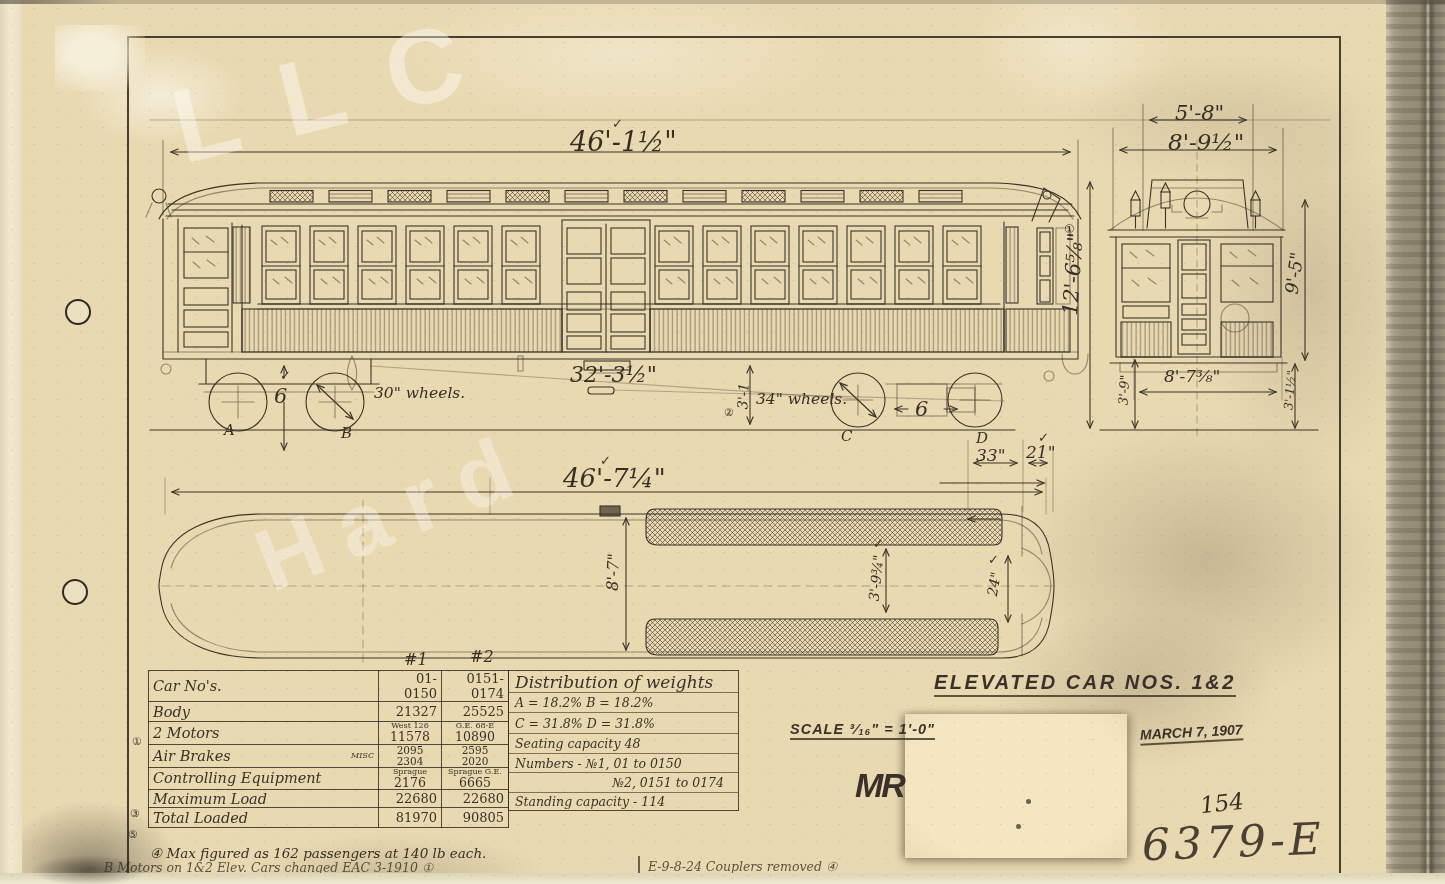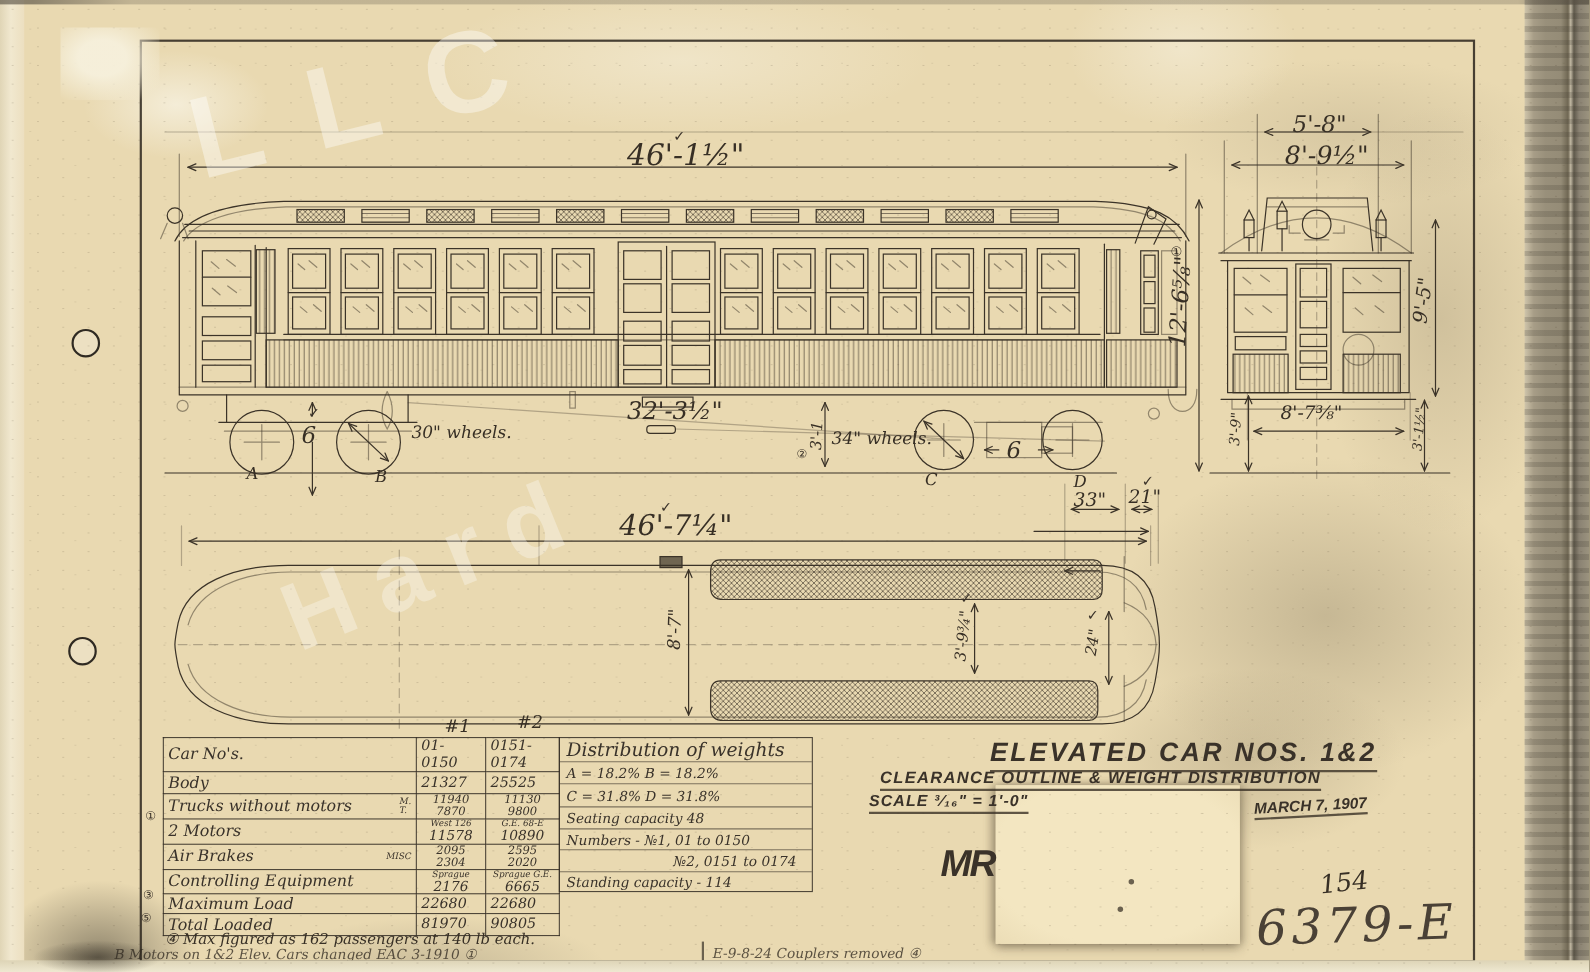--- a/index.html
+++ b/index.html
@@ -27,21 +27,21 @@
   .cap{font-family:"Liberation Sans",sans-serif;font-style:italic;font-weight:600;
        color:#3a3229;white-space:nowrap;}
   .rot{transform-origin:center;white-space:nowrap;}
   .ul{border-bottom:2px solid rgba(58,49,38,.8);padding-bottom:1px;}
   .chk{font-size:13px;color:#3a3229;}
   .mk{font-style:normal;color:#3a3229;}
   
   .wt{border-collapse:collapse;table-layout:fixed;width:360px;border-radius:16px;}
   .wt td{border:1.3px solid rgba(52,45,36,.85);padding:0 4px;vertical-align:middle;overflow:hidden;}
   .lab{font-family:"DejaVu Serif",serif;font-style:italic;font-size:14.5px;color:#39322a;}
-  .num{font-family:"DejaVu Serif",serif;font-style:italic;font-size:13px;text-align:left;color:#39322a;}
+  .num{font-family:"DejaVu Serif",serif;font-size:13px;text-align:right;color:#39322a;}
   .two{display:flex;flex-direction:column;align-items:center;justify-content:center;line-height:1.05;}
   .t8{font-size:8px;} .t10{font-size:10.5px;} .t12{font-size:12.5px;}
   .labflex{display:flex;justify-content:space-between;align-items:center;}
   .mt{display:flex;flex-direction:column;font-size:8px;line-height:1;}
   .panel{border:1.3px solid rgba(52,45,36,.85);box-sizing:border-box;background:transparent;}
   .pl{box-sizing:border-box;border-bottom:1px solid rgba(52,45,36,.6);display:flex;align-items:center;
       padding-left:6px;font-family:"DejaVu Serif",serif;font-style:italic;font-size:12.5px;color:#39322a;white-space:nowrap;}
   .pl:last-child{border-bottom:none;}
   .hole{position:absolute;width:22px;height:22px;border-radius:50%;
         border:2.5px solid #2f2a22;background:#ece0c2;}
@@ -325,43 +325,20 @@
           <tr style="height:22px">
         <td class="lab">Car No's.</td>
         <td class="num">01-0150</td>
         <td class="num">0151-0174</td>
       </tr>
       <tr style="height:20px">
         <td class="lab">Body</td>
         <td class="num">21327</td>
         <td class="num">25525</td>
       </tr>
-      <tr style="height:21px">
-        <td class="lab">
-              <div class="labflex">
-                <span>Trucks without motors</span>
-                <span class="mt">
-                  <i>M.</i>
-                  <i>T.</i>
-                </span>
-              </div>
-            </td>
-        <td class="num">
-              <div class="two">
-                <span class="t10">11940</span>
-                <span class="t10">7870</span>
-              </div>
-            </td>
-        <td class="num">
-              <div class="two">
-                <span class="t10">11130</span>
-                <span class="t10">9800</span>
-              </div>
-            </td>
-      </tr>
       <tr style="height:20px">
         <td class="lab">2 Motors</td>
         <td class="num">
               <div class="two">
                 <span class="t8">West 126</span>
                 <span class="t12">11578</span>
               </div>
             </td>
         <td class="num">
               <div class="two">
@@ -436,22 +413,21 @@
   </div>
 
   <span class="ab hw" style="left:150px;top:845px;font-size:13.5px">④ Max figured as 162 passengers at 140 lb each.</span>
   <span class="ab hw" style="left:104px;top:860px;font-size:12.5px;color:rgba(55,47,37,.8)">B  Motors on 1&amp;2 Elev. Cars changed  EAC 3-1910 ①</span>
   <span class="ab hw" style="left:648px;top:859px;font-size:12.5px;color:rgba(55,47,37,.8)">E-9-8-24    Couplers removed ④</span>
   <div class="ab divline" style="left:638px;top:856px;width:1.5px;height:18px"></div>
 
   <div class="fadebox"></div>
   <div class="dot" style="left:1026px;top:799px"></div>
   <div class="dot" style="left:1016px;top:824px"></div>
-  <span class="ab cap ul" style="left:900px;top:671px;font-size:24px;letter-spacing:2.5px;border-bottom-width:2.5px">ELEVATED CAR NOS. 1&amp;2</span>
-  <span class="ab cap ul" style="left:800px;top:699px;font-size:15px;letter-spacing:1.2px">CLEARANCE OUTLINE &amp; WEIGHT DISTRIBUTION</span>
+  <span class="ab cap ul" style="left:934px;top:671px;font-size:20px;letter-spacing:2.5px;border-bottom-width:2.5px">ELEVATED CAR NOS. 1&amp;2</span>
   <span class="ab cap ul" style="left:790px;top:721px;font-size:14.5px;letter-spacing:1px">SCALE  ³⁄₁₆" = 1'-0"</span>
   <span class="ab cap ul" style="left:1140px;top:724px;font-size:14px;transform:rotate(-3deg)">MARCH 7, 1907</span>
   <span class="ab cap" style="left:855px;top:766px;font-size:34px;font-weight:700;letter-spacing:-2px">MR</span>
   <span class="ab hw" style="left:1200px;top:790px;font-size:23px;transform:rotate(-6deg)">154</span>
   <span class="ab hw" style="left:1142px;top:816px;font-size:44px;letter-spacing:4px;transform:rotate(-2deg);color:#4a4136">6379-E</span>
 
   <div class="frame"></div>
   <div class="dogear"></div>
   <div class="edge-left"></div>
   <div class="edge-right"></div>

